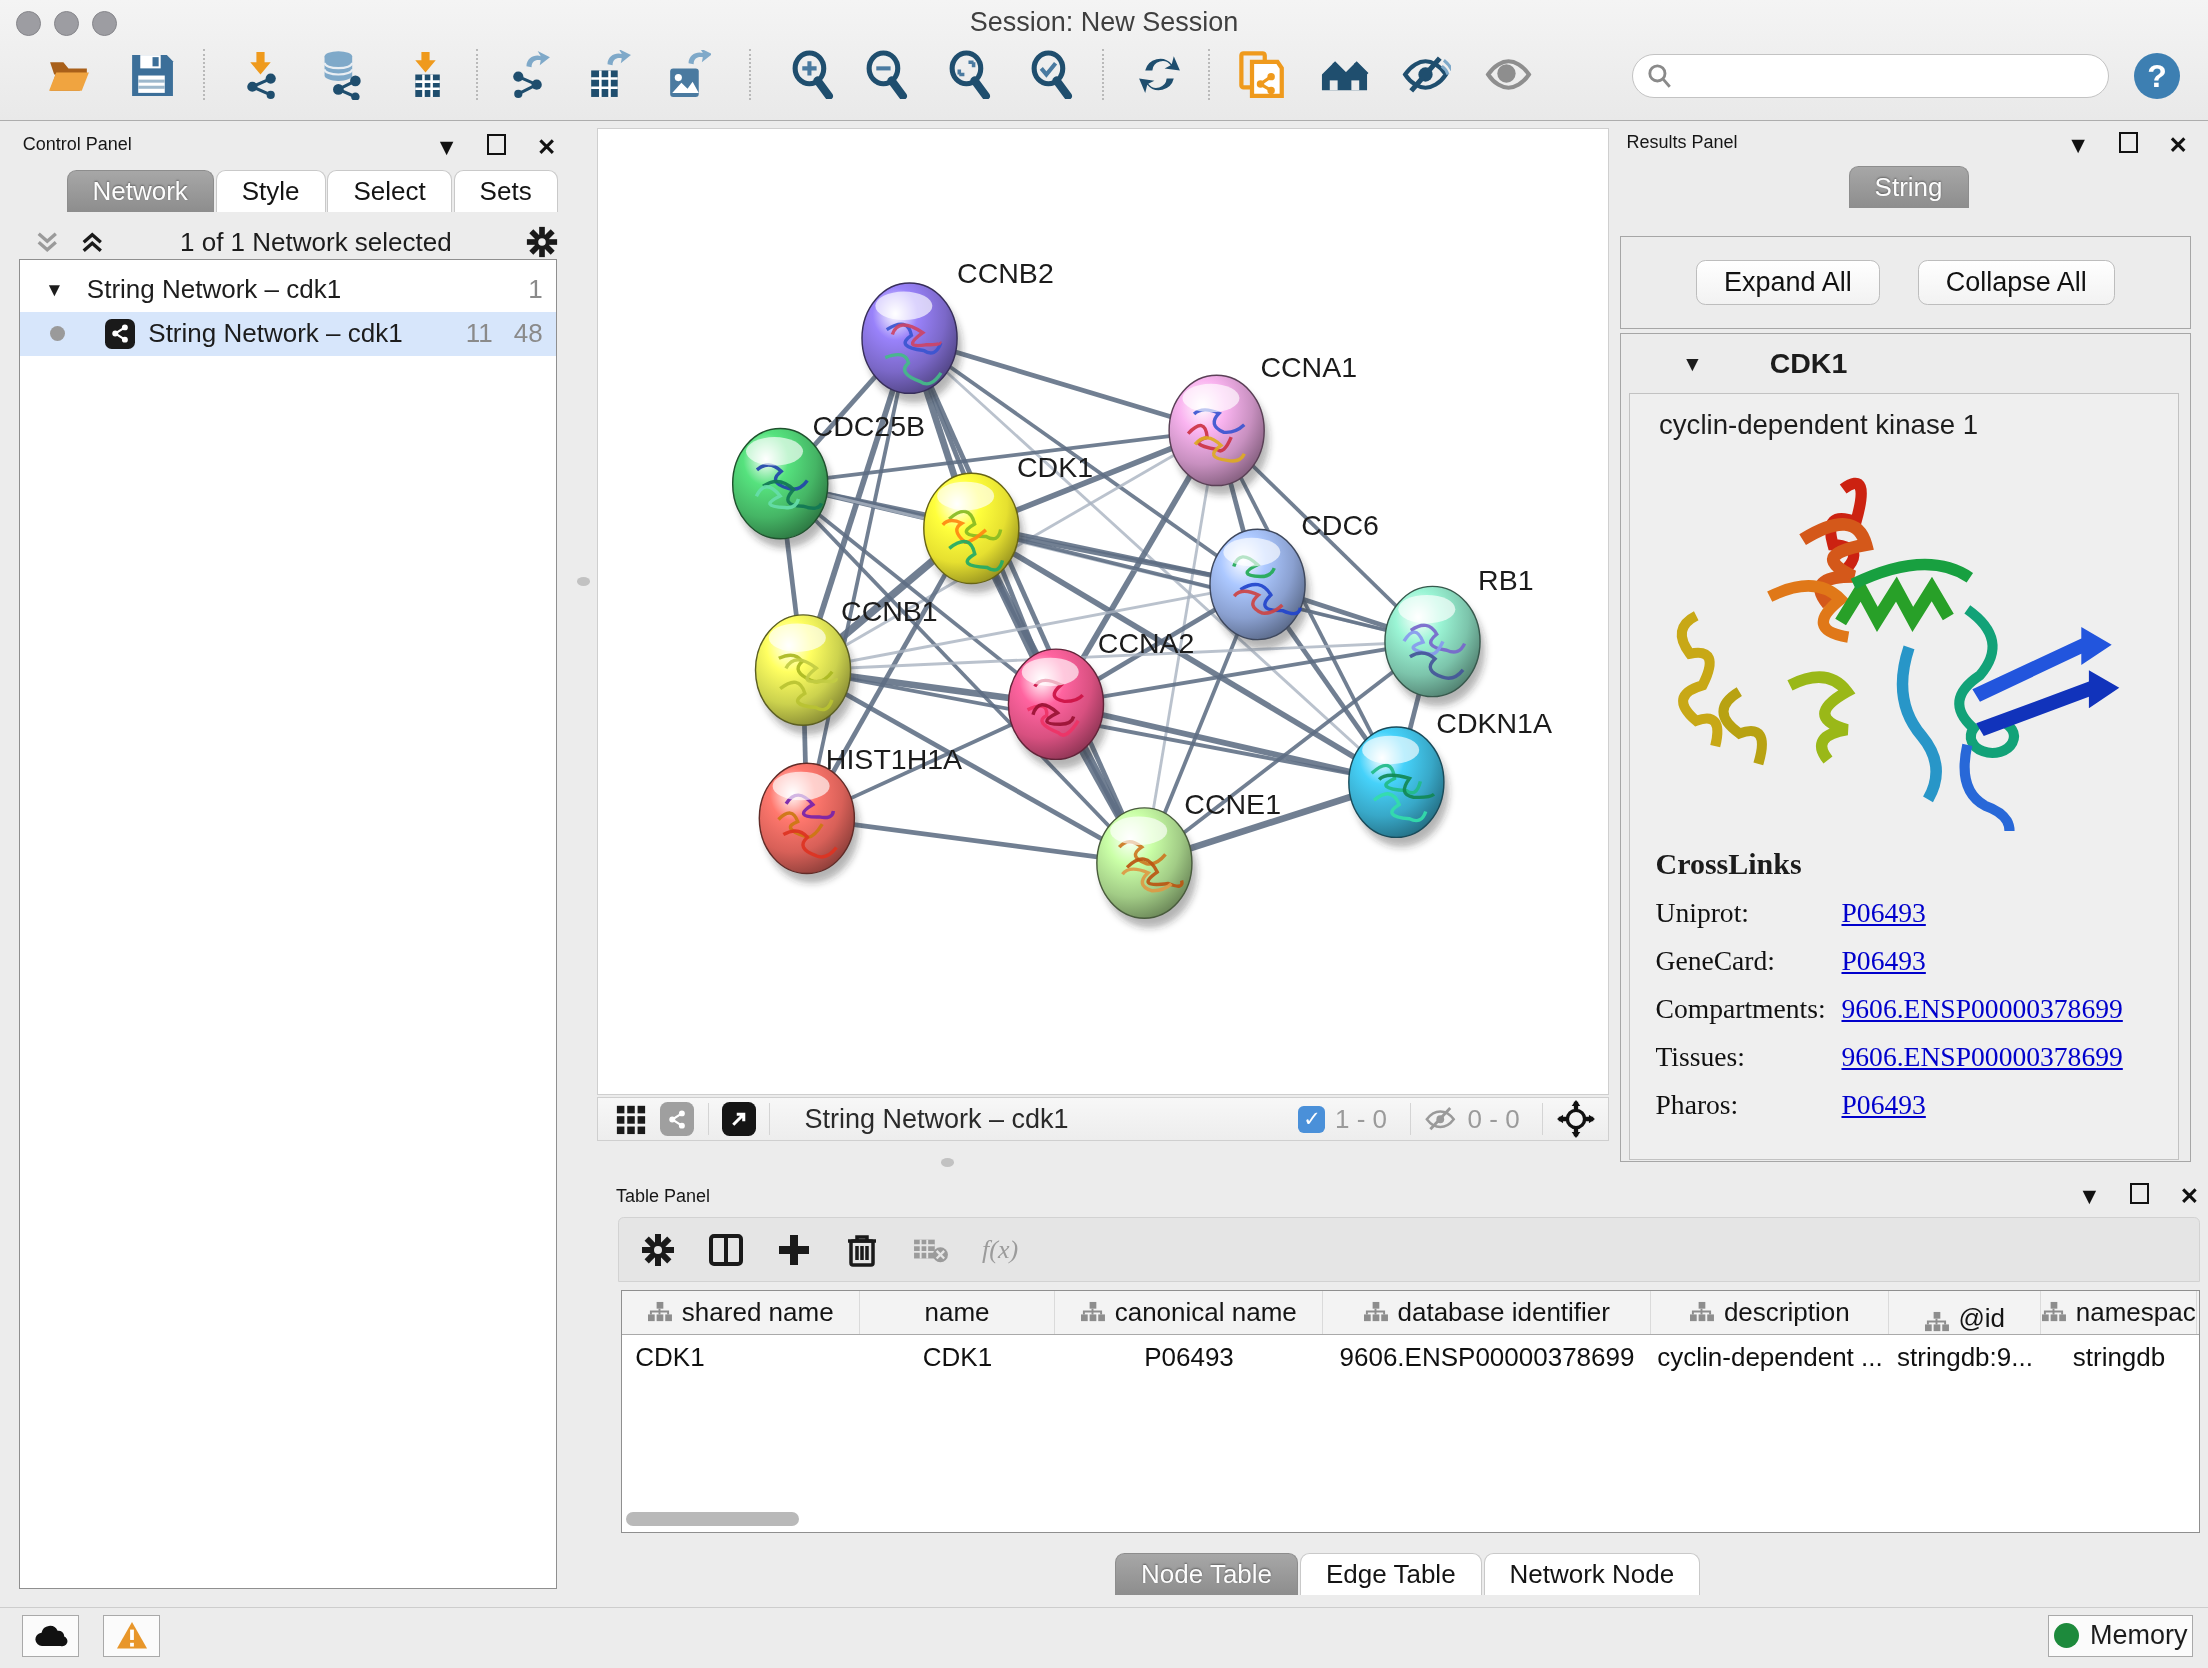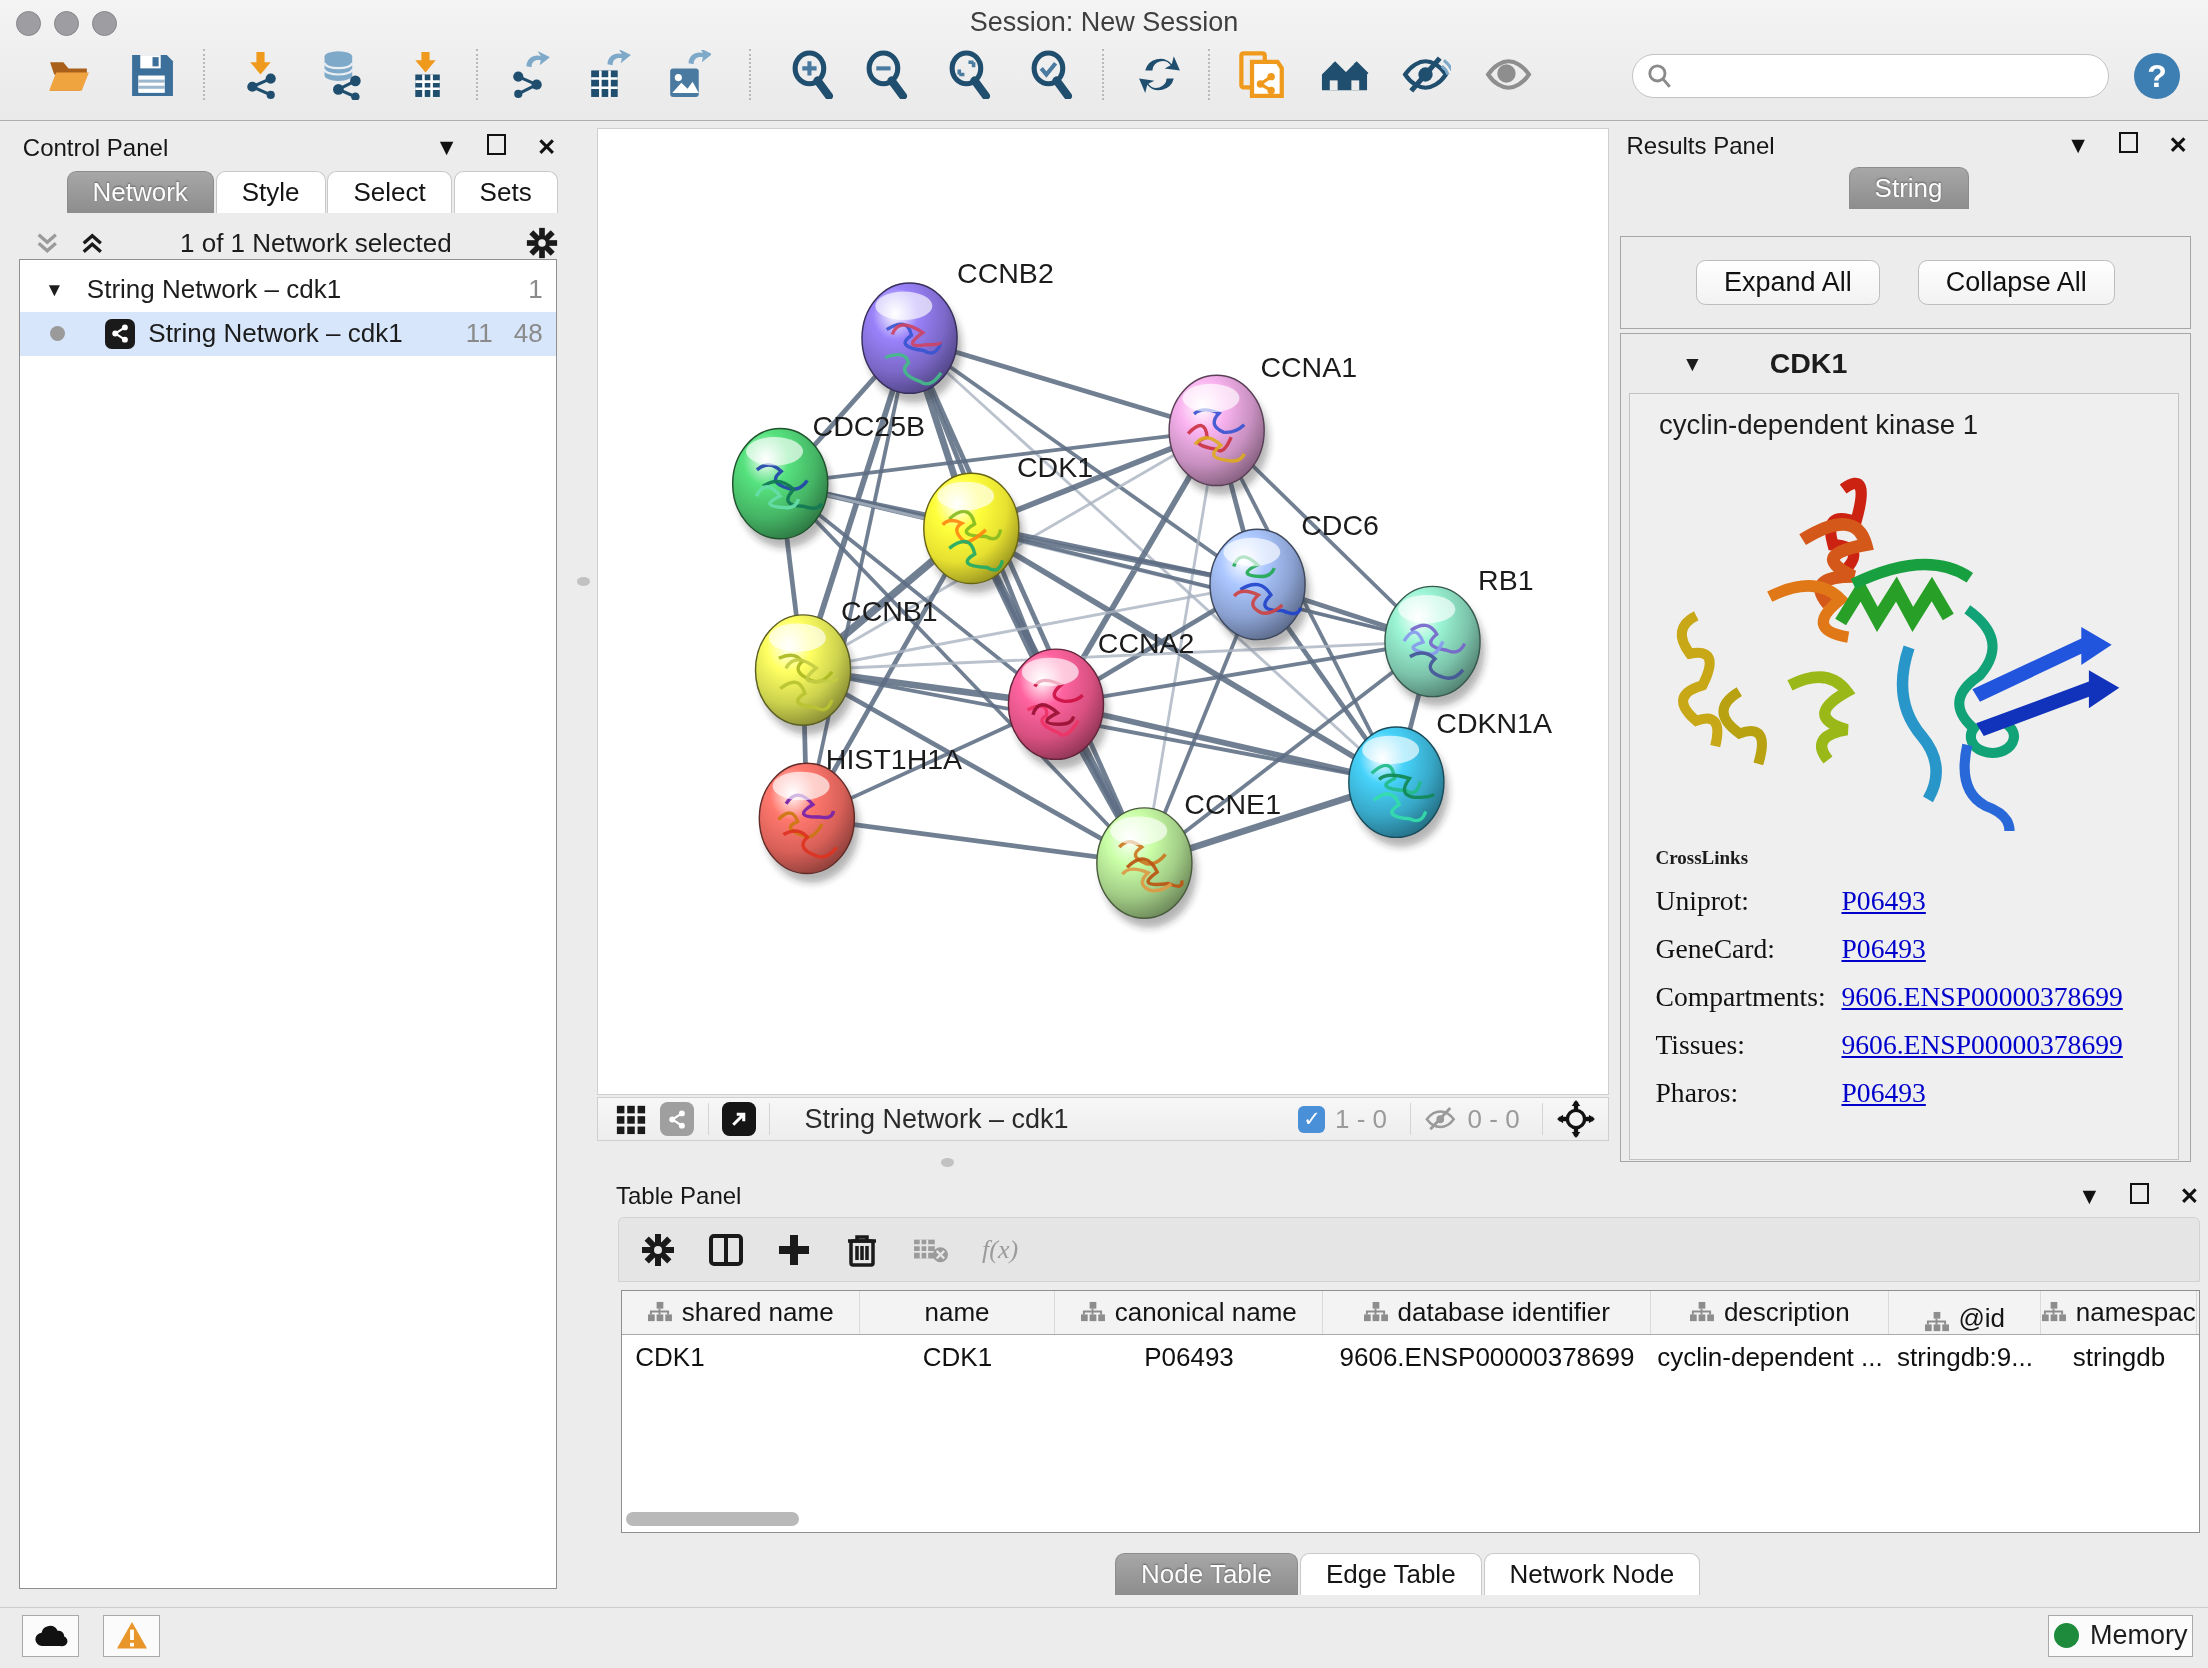--- a/index.html
+++ b/index.html
@@ -28,21 +28,21 @@
   #search-wrap { position:absolute; left:1632px; top:54px; width:477px; height:44px;
     background:#fff; border:1.9px solid #c3c3c3; border-radius:22px;
     display:flex; align-items:center; padding-left:13.3px; }
   #search-input { border:none; outline:none; font-size:25px; width:409px;
     background:transparent; font-family:"Liberation Sans",sans-serif; }
   #help-btn { position:absolute; left:2134px; top:53px; width:46px; height:46px;
     border-radius:50%; background:#3d7fb2; color:#fff; font-size:32px; font-weight:bold;
     display:flex; align-items:center; justify-content:center; }
 
   
-  .panel-title { font-size:24px; color:#161616; }
+  .panel-title { font-size:18px; color:#161616; }
   .win-ctls { display:flex; gap:25px; align-items:center; font-size:23px; color:#111; }
   .wc { width:25px; text-align:center; }
   .wc-box { width:19px; height:21px; border:2.9px solid #111; display:inline-block; }
 
   .tabstrip { display:flex; }
   .tab { height:42px; padding:0 25px; display:flex; align-items:center; justify-content:center;
     font-size:26px; background:#fff; border:1px solid #c9c9c9; border-bottom:none;
     border-radius:9.5px 9.5px 0 0; color:#141414; margin-right:1.9px; }
   .tab.active { background:linear-gradient(#a7a7a7,#8d8d8d); color:#fdfdfd;
     text-shadow:0 -1px 1.9px rgba(0,0,0,.4); border-color:#8d8d8d; }
@@ -76,21 +76,21 @@
   .split-dot { width:13.3px; height:8.6px; border-radius:50%; background:#c2c2c2; }
 
   
   #results-panel { left:1617px; top:126px; width:585px; height:1046px; }
   .rp-box { position:absolute; left:2.9px; width:571px; background:#ececec;
     border:1.9px solid #a6a6a6; }
   .btn { background:linear-gradient(#ffffff,#f2f2f2); border:1px solid #bdbdbd;
     border-radius:9.5px; font-size:27px; padding:5.7px 27px; color:#111; }
   #cdk1-inner { position:absolute; left:8.6px; top:59px; width:550px; height:767px;
     background:#efefef; border:1px solid #c2c2c2; }
-  .xl-heading { font-family:"Liberation Serif", serif; font-weight:bold; font-size:19px; }
+  .xl-heading { font-family:"Liberation Serif", serif; font-weight:bold; font-size:30px; }
   .xl-row { display:flex; font-family:"Liberation Serif", serif; font-size:27.6px;
     margin-top:16px; }
   .xl-label { width:186px; color:#111; }
   .xl-link { color:#0000cc; text-decoration:underline; }
 
   
   #table-panel-hdr { left:616px; top:1179px; width:1586px; height:34px;
     display:flex; justify-content:space-between; align-items:center; }
   #tp-toolbar { left:618px; top:1217px; width:1582px; height:65px; background:#e5e5e5;
     border:1px solid #d2d2d2; border-radius:5.7px 5.7px 0 0;

